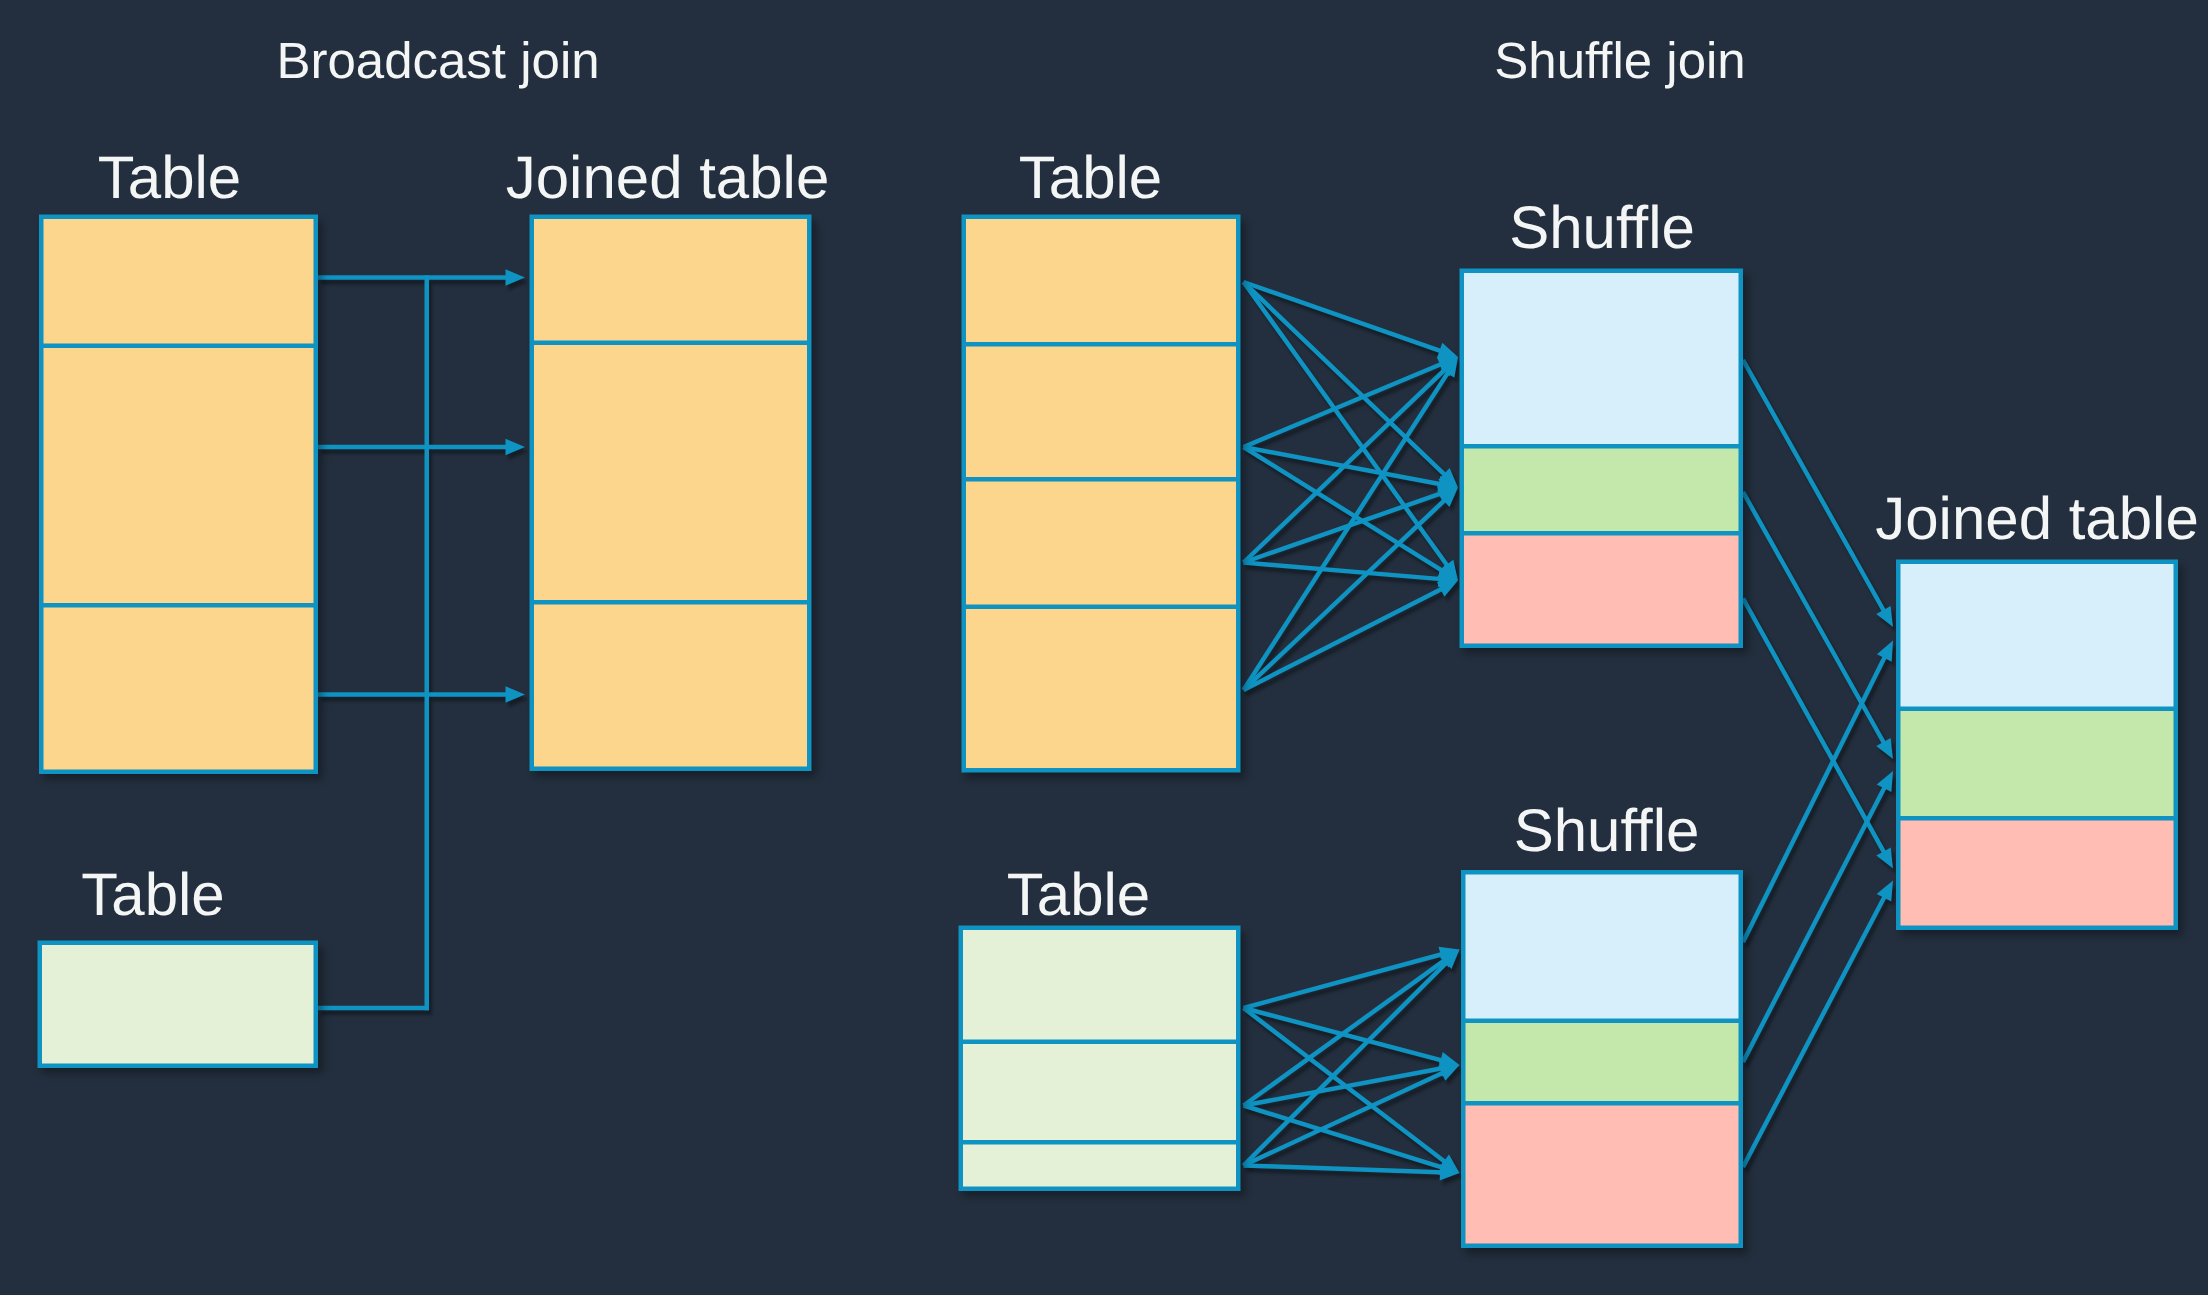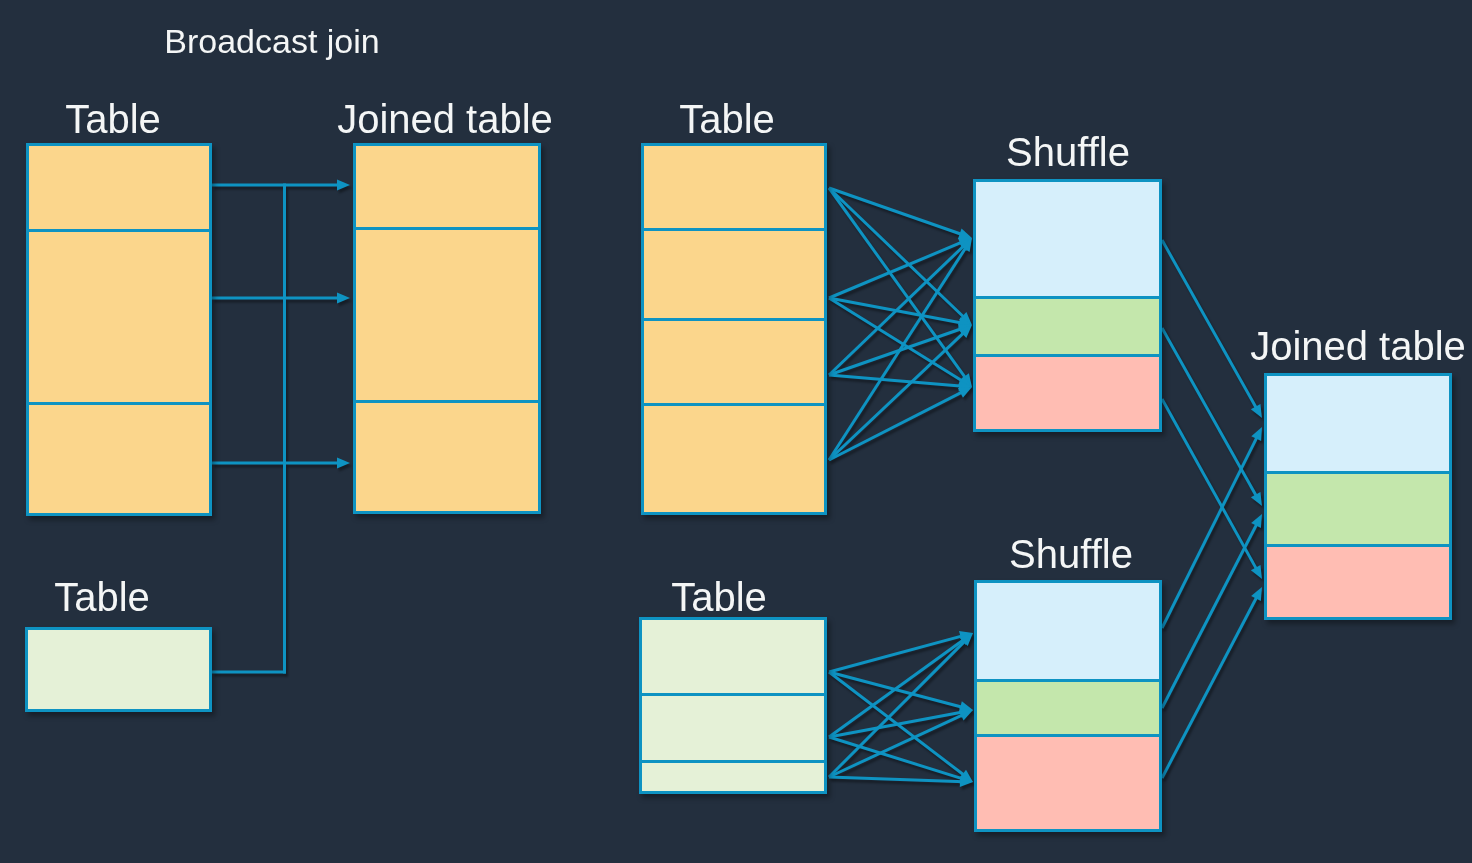--- a/index.html
+++ b/index.html
@@ -17,21 +17,21 @@
     font-size:34px;
     white-space:nowrap;
   }
   .lbl{
     position:absolute;
     transform:translateX(-50%);
     color:#F4F6F6;
     font-size:40px;
     white-space:nowrap;
   }
-  #title-broadcast{left:272px;top:22px;}
+  #title-broadcast{left:292px;top:22px;}
   #title-shuffle{left:1080px;top:22px;}
   #lbl-bc-table{left:113px;top:97px;}
   #lbl-bc-joined{left:445px;top:97px;}
   #lbl-bc-small{left:102px;top:575px;}
   #lbl-sh-table-top{left:727px;top:97px;}
   #lbl-sh-shuffle-top{left:1068px;top:130px;}
   #lbl-sh-table-bottom{left:719px;top:575px;}
   #lbl-sh-shuffle-bottom{left:1071px;top:532px;}
   #lbl-sh-joined{left:1358px;top:324px;}
   .tbox{
@@ -112,20 +112,21 @@
       <polygon points="1262,579 1250.8787768760092,570.3069915319026 1260.4945069133462,564.9649192889375" fill="#0E93C2"></polygon>
       <line x1="1162" y1="628" x2="1257.99112114174" y2="435.0578465051027" stroke="#0E93C2" stroke-width="3"></line>
       <polygon points="1262,427 1261.1336367356316,441.08898203186277 1251.2851576738394,436.18924120510053" fill="#0E93C2"></polygon>
       <line x1="1162" y1="708" x2="1257.876415807212" y2="521.999753334009" stroke="#0E93C2" stroke-width="3"></line>
       <polygon points="1262,514 1260.9324498700894,528.0751673780502 1251.1549735729673,523.0352311424202" fill="#0E93C2"></polygon>
       <line x1="1162" y1="778" x2="1257.8254969955685" y2="594.9733007384641" stroke="#0E93C2" stroke-width="3"></line>
       <polygon points="1262,587 1260.842735000438,601.0680751249341 1251.0975896534264,595.9659047861845" fill="#0E93C2"></polygon>
     </svg>
 
   <div class="title" id="title-broadcast">Broadcast join</div>
+  <div class="title" id="title-shuffle">Shuffle join</div>
 
   <div class="lbl" id="lbl-bc-table">Table</div>
   <div class="lbl" id="lbl-bc-joined">Joined table</div>
   <div class="lbl" id="lbl-bc-small">Table</div>
 
   <div class="lbl" id="lbl-sh-table-top">Table</div>
   <div class="lbl" id="lbl-sh-shuffle-top">Shuffle</div>
   <div class="lbl" id="lbl-sh-table-bottom">Table</div>
   <div class="lbl" id="lbl-sh-shuffle-bottom">Shuffle</div>
   <div class="lbl" id="lbl-sh-joined">Joined table</div>

